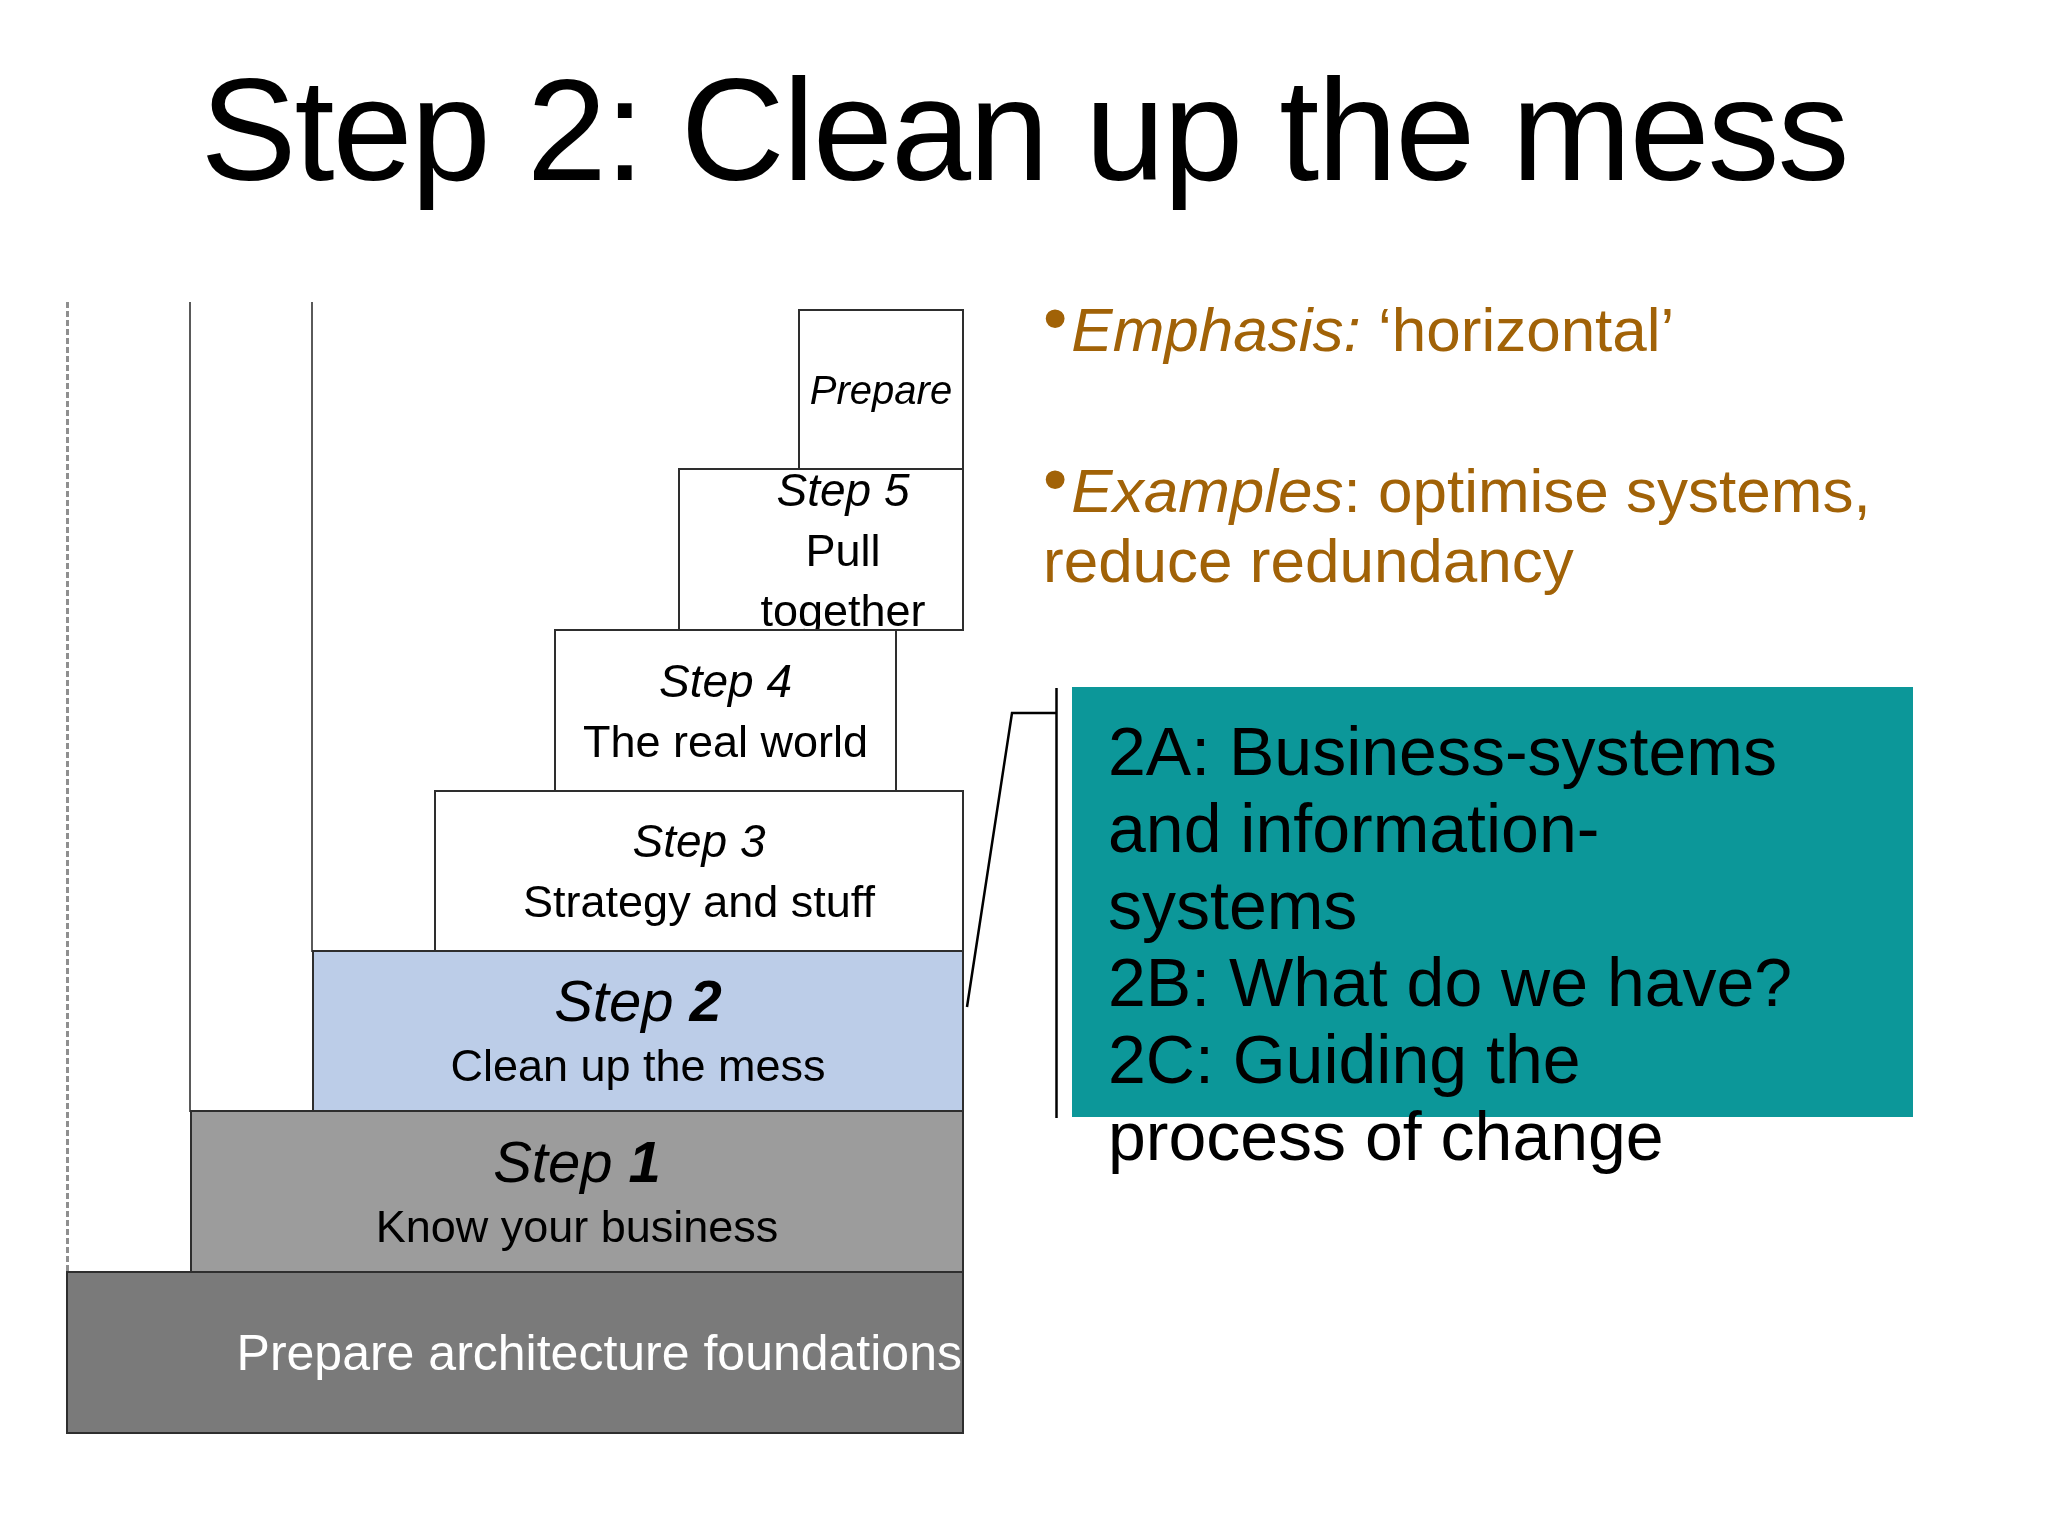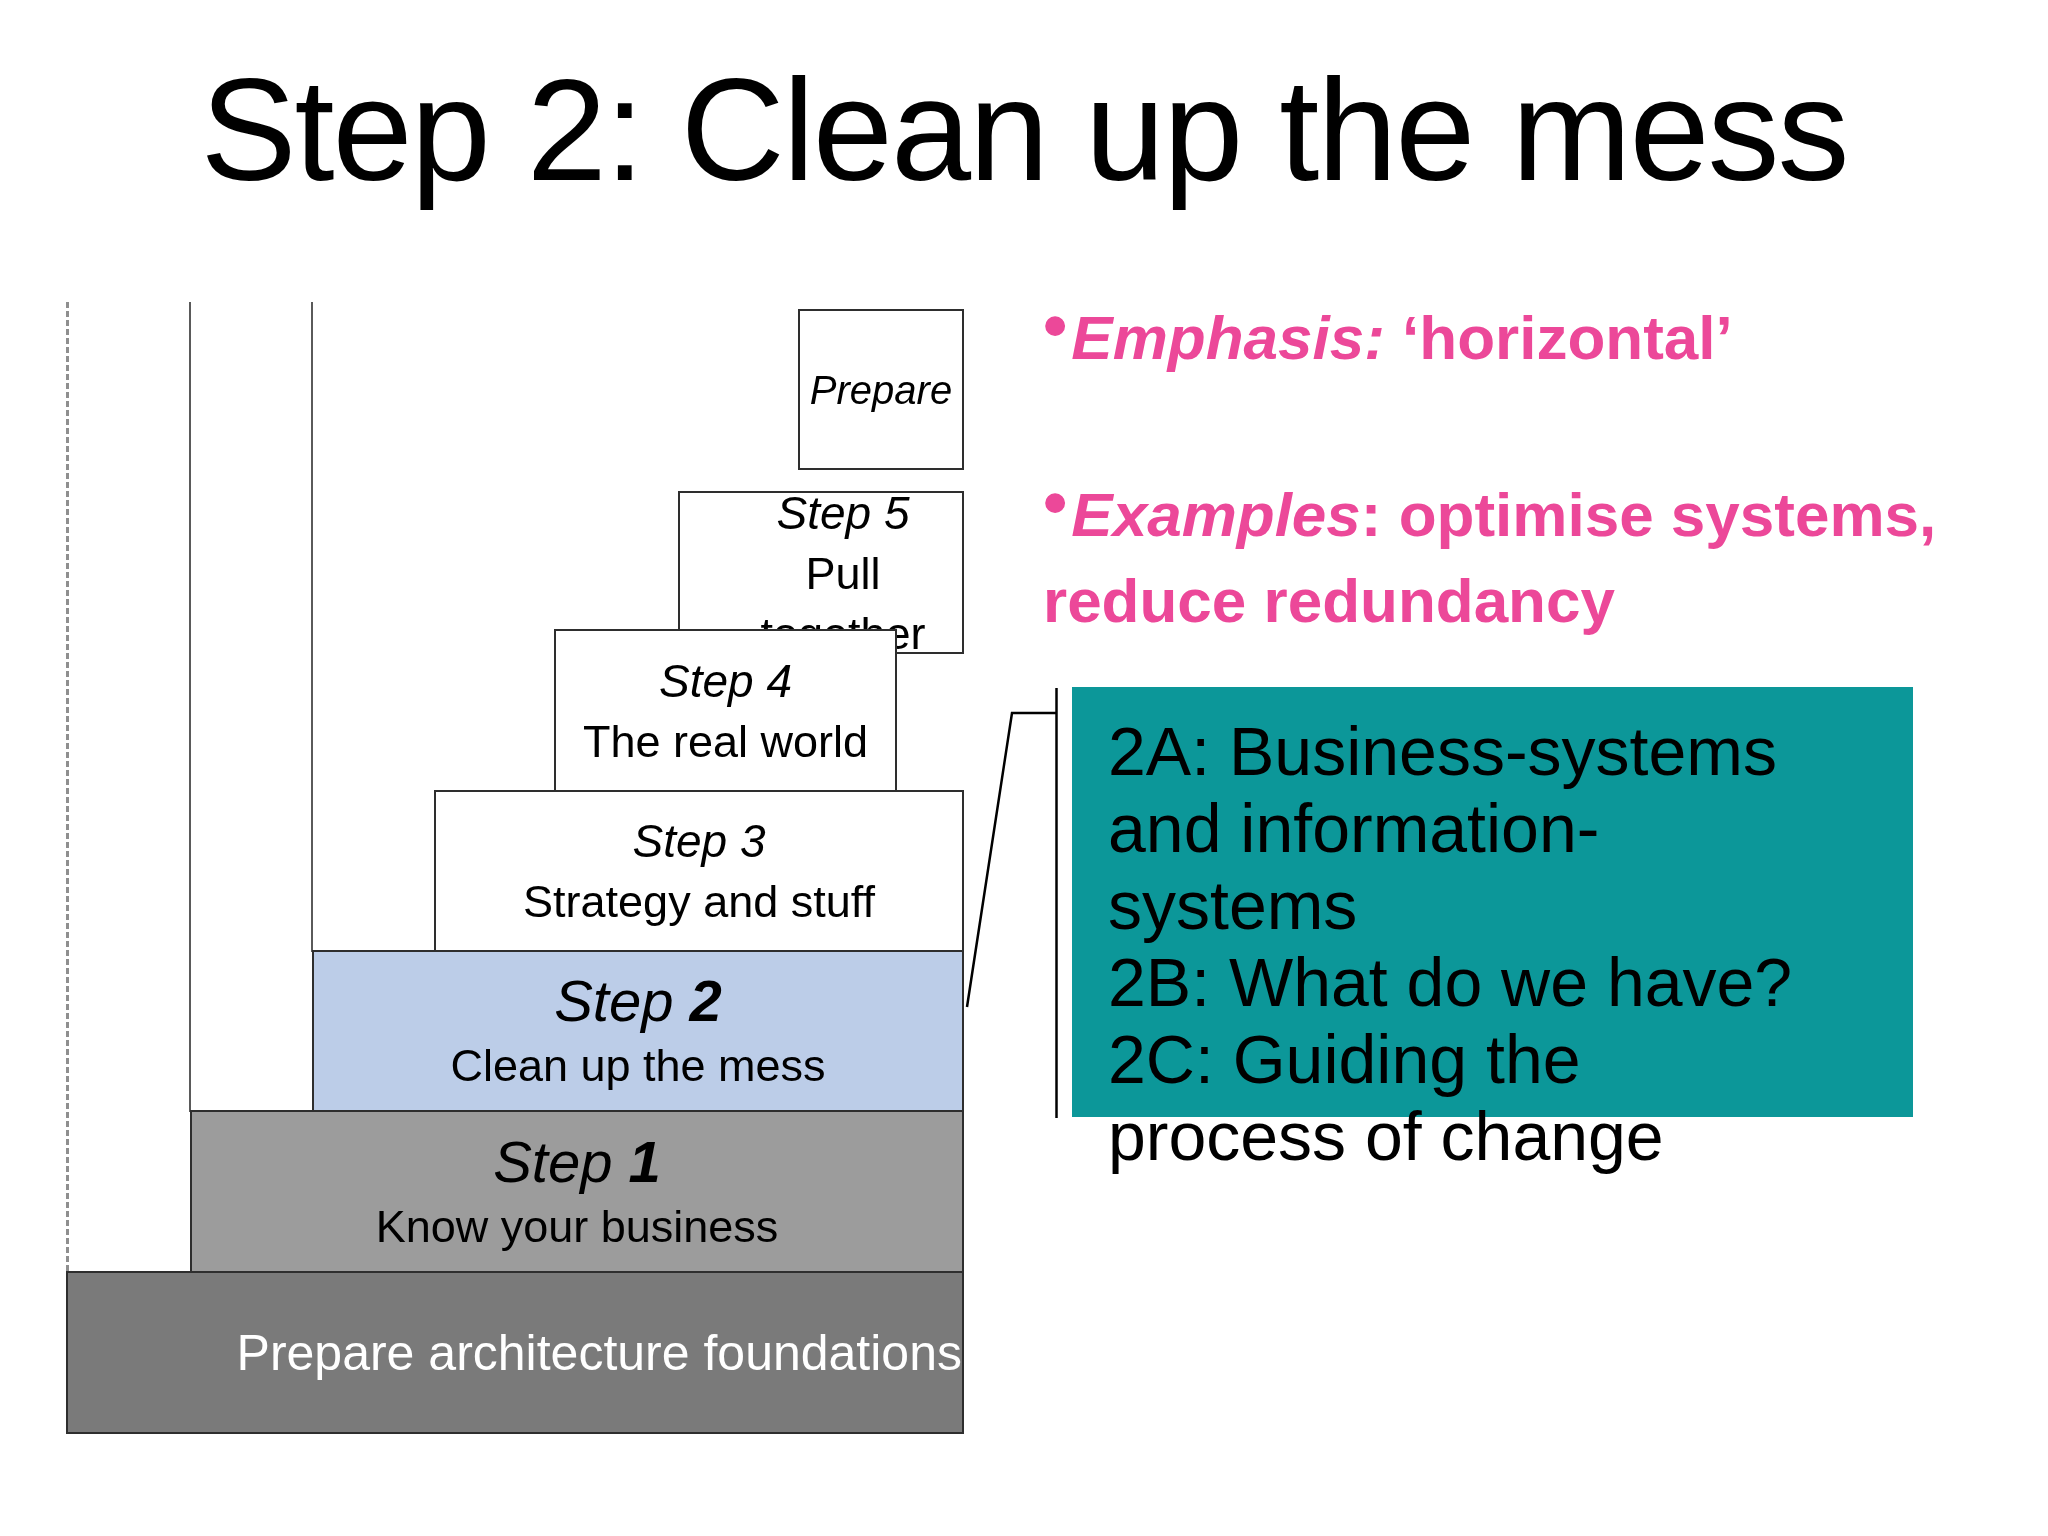--- a/index.html
+++ b/index.html
@@ -19,36 +19,36 @@
   
   .box{position:absolute;box-sizing:border-box;border:2px solid #2e2e2e;background:#fff;
        display:flex;flex-direction:column;align-items:center;justify-content:center;
        text-align:center;}
   .box .hd{font-size:46px;font-style:italic;line-height:62px;}
   .box .sub{font-size:45px;line-height:60px;}
 
   #extend-box{left:798px;top:309px;width:166px;height:161px;}
   #extend-box .hd{font-size:40px;}
 
-  #box-step5{left:678px;top:491px;width:286px;height:163px;padding-left:44px;}
+  #box-step5{left:678px;top:468px;width:286px;height:163px;padding-left:44px;}
   #box-step4{left:554px;top:629px;width:343px;height:163px;}
   #box-step3{left:434px;top:790px;width:530px;height:162px;}
 
   #box-step2{left:312px;top:950px;width:652px;height:162px;background:#bccde8;}
   #box-step1{left:190px;top:1110px;width:774px;height:163px;background:#9c9c9c;justify-content:center;}
   #box-step2 .hd,#box-step1 .hd{font-size:58px;font-style:normal;line-height:70px;}
   #box-step2 .hd .w,#box-step1 .hd .w{font-style:italic;}
   #box-step2 .hd .n,#box-step1 .hd .n{font-style:italic;font-weight:bold;}
 
   #box-foundation{left:66px;top:1271px;width:898px;height:163px;background:#7a7a7a;align-items:flex-end;}
   #box-foundation .sub{color:#ffffff;font-size:50px;}
 
   
   #bullets{position:absolute;left:1043px;top:292px;width:975px;}
-  .bullet{font-size:62px;line-height:86px;color:#ec4899;font-weight:bold;}
+  .bullet{font-size:62px;line-height:70px;color:#a16207;}
   .bullet + .bullet{margin-top:88px;}
   .blt{font-size:1.12em;position:relative;top:-0.14em;margin-right:4px;}
   .lead{font-style:italic;}
 
   
   #callout{position:absolute;left:1072px;top:687px;width:841px;height:430px;
            background:#0c9799;box-sizing:border-box;padding:26px 100px 0 36px;
            font-size:68px;line-height:77px;color:#000;}
 
   

